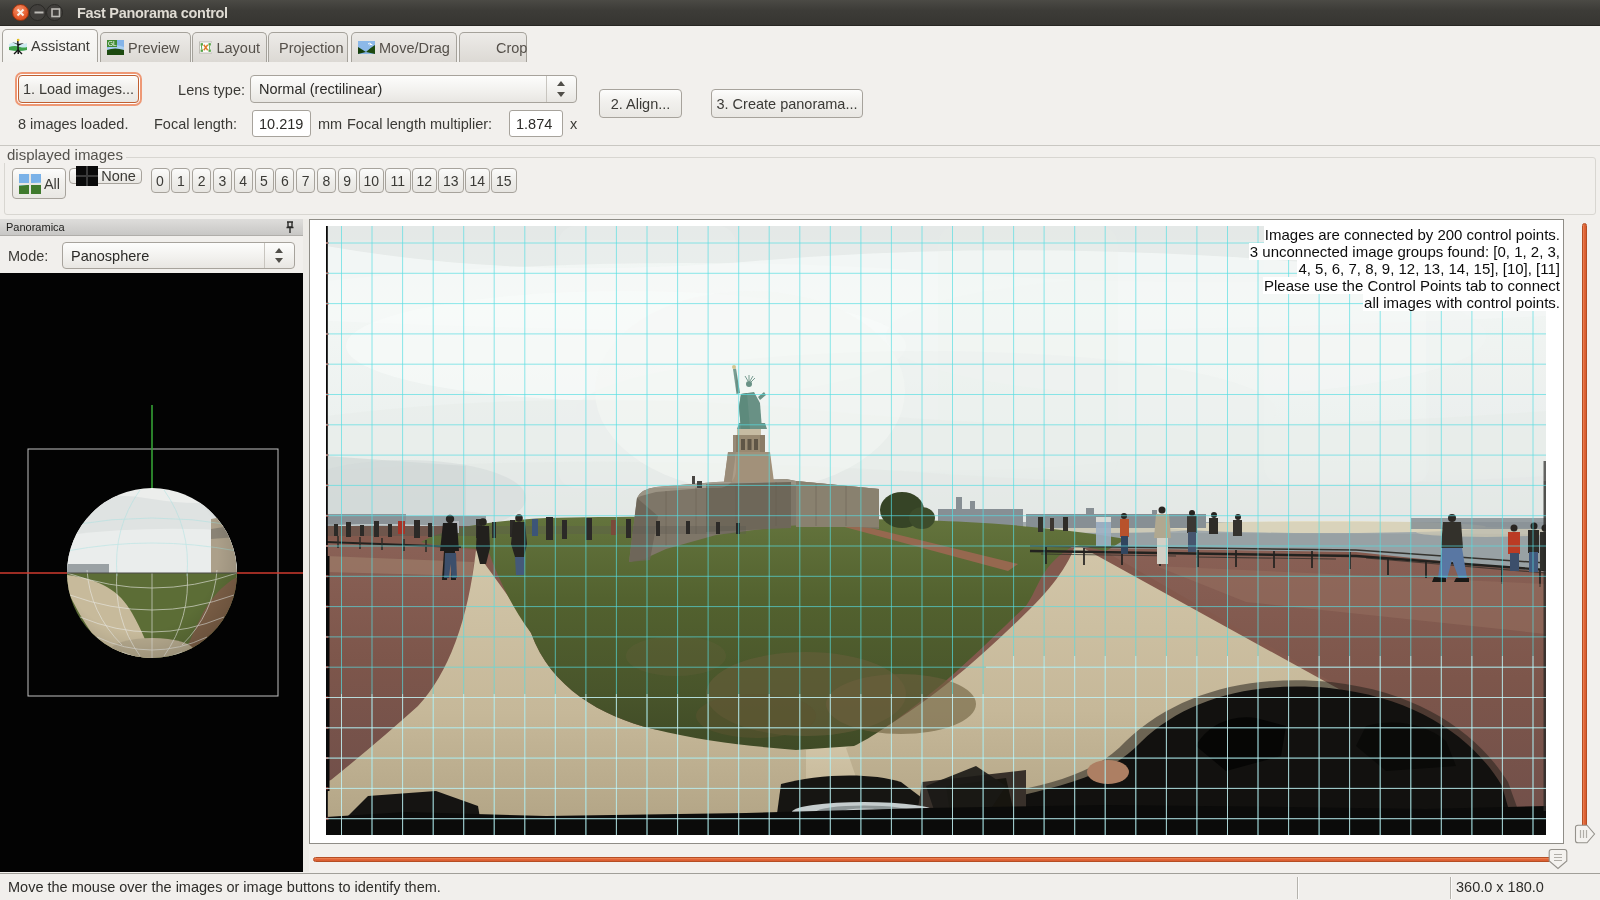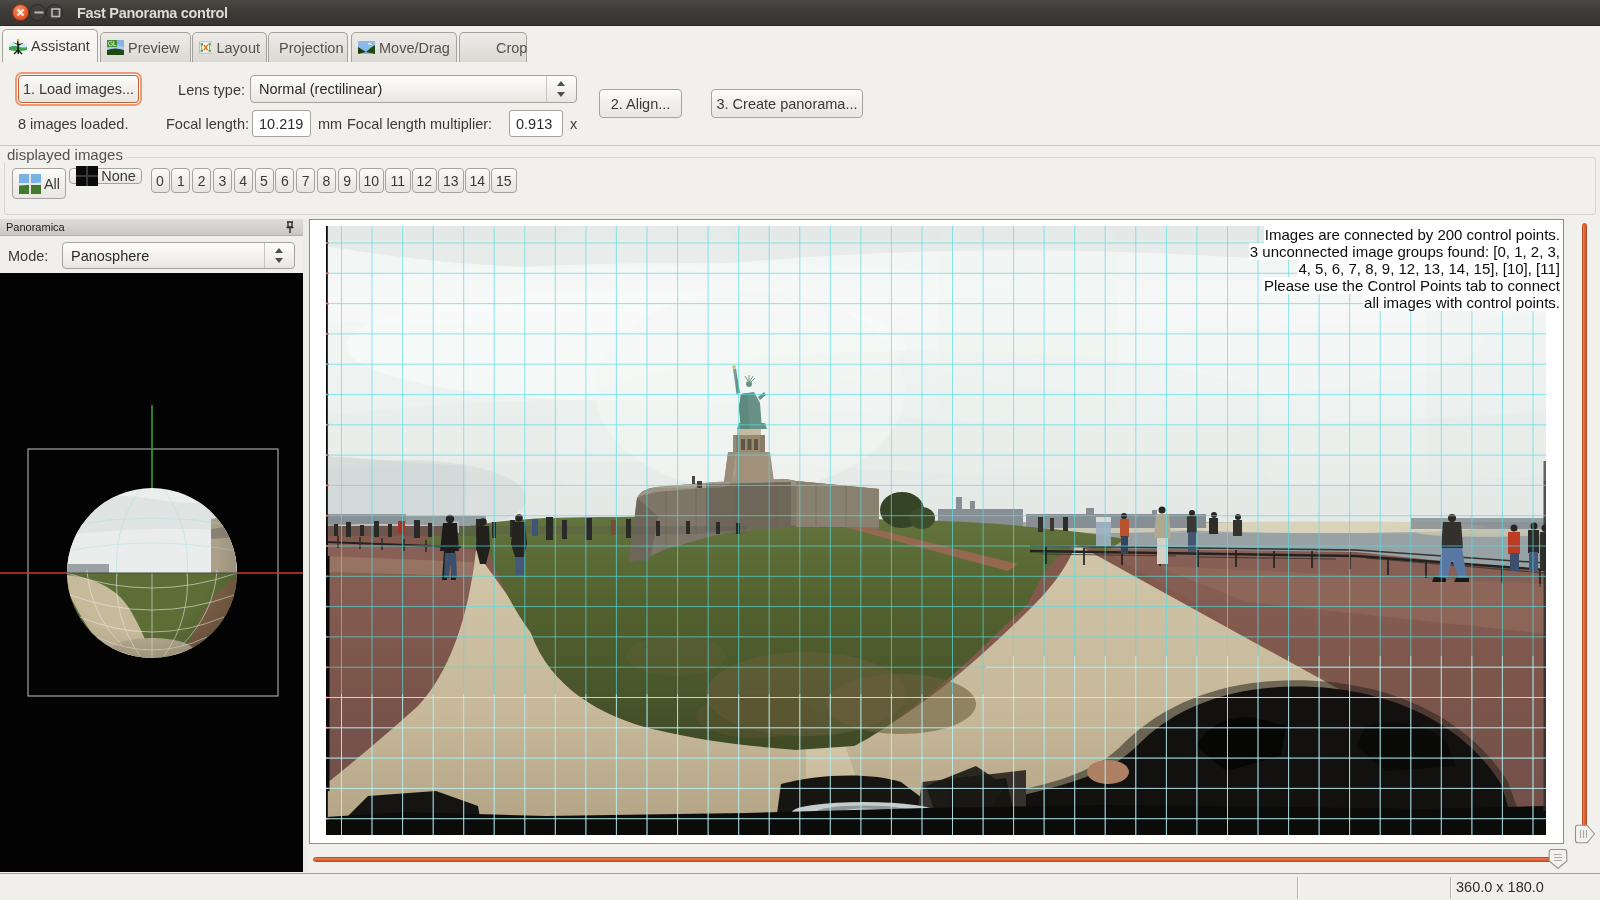--- a/index.html
+++ b/index.html
@@ -126,25 +126,25 @@
       <span>Crop</span>
     </div>
 </div>
 
 <div class="btn" style="left:18px;top:75px;width:121px;height:28px;border-color:#c06032;box-shadow:0 0 0 1px #fff,0 0 0 3px rgba(236,130,86,.8);">1. Load images...</div>
 <div class="lbl" style="left:156px;top:82px;width:89px;text-align:right;">Lens type:</div>
 <div class="combo" style="left:250px;top:75px;width:327px;height:28px;">Normal (rectilinear)<div class="spin"></div></div>
 <div class="btn" style="left:599px;top:89px;width:83px;height:29px;">2. Align...</div>
 <div class="btn" style="left:711px;top:89px;width:152px;height:29px;">3. Create panorama...</div>
 <div class="lbl" style="left:18px;top:116px;">8 images loaded.</div>
-<div class="lbl" style="left:160px;top:116px;width:89px;text-align:right;">Focal length:</div>
+<div class="lbl" style="left:148px;top:116px;width:89px;text-align:right;">Focal length:</div>
 <div class="inp" style="left:252px;top:110px;width:59px;height:27px;">10.219</div>
 <div class="lbl" style="left:318px;top:116px;">mm</div>
 <div class="lbl" style="left:347px;top:116px;">Focal length multiplier:</div>
-<div class="inp" style="left:509px;top:110px;width:54px;height:27px;">0.913</div>
+<div class="inp" style="left:509px;top:110px;width:54px;height:27px;">1.874</div>
 <div class="lbl" style="left:570px;top:116px;">x</div>
 <div class="abs" style="left:0;top:145px;width:1600px;height:1px;background:#c9c7c2;"></div>
 
 <div id="grpbox" class="abs"></div>
 <div id="grplbl" class="abs">displayed images</div>
 <div class="btn" style="left:12px;top:168px;width:54px;height:31px;">
     <svg width="24" height="24" viewBox="0 0 24 24" style="margin-right:2px;">
       <rect x="1" y="2" width="22" height="20" fill="#7ab2e8"></rect>
       <path d="M1 13 L23 11 L23 22 L1 22 Z" fill="#3f7a2d"></path>
       <path d="M1 13 L23 11" stroke="#9fd6f2" stroke-width="1.5" fill="none"></path>
@@ -593,16 +593,17 @@
       <circle cx="12" cy="3" r="1.1"></circle>
       <circle cx="7.5" cy="7.5" r="1.1"></circle>
       <circle cx="12" cy="7.5" r="1.1"></circle>
       <circle cx="3" cy="12" r="1.1"></circle>
       <circle cx="7.5" cy="12" r="1.1"></circle>
       <circle cx="12" cy="12" r="1.1"></circle>
     </g>
   </svg>
 
 <div id="status" class="abs">
+ <div class="txt" style="left:8px;">Move the mouse over the images or image buttons to identify them.</div>
  <div class="sep" style="left:1297px;"></div>
  <div class="sep" style="left:1450px;"></div>
  <div class="txt" style="left:1456px;">360.0 x 180.0</div>
 </div>
 
 </body></html>

